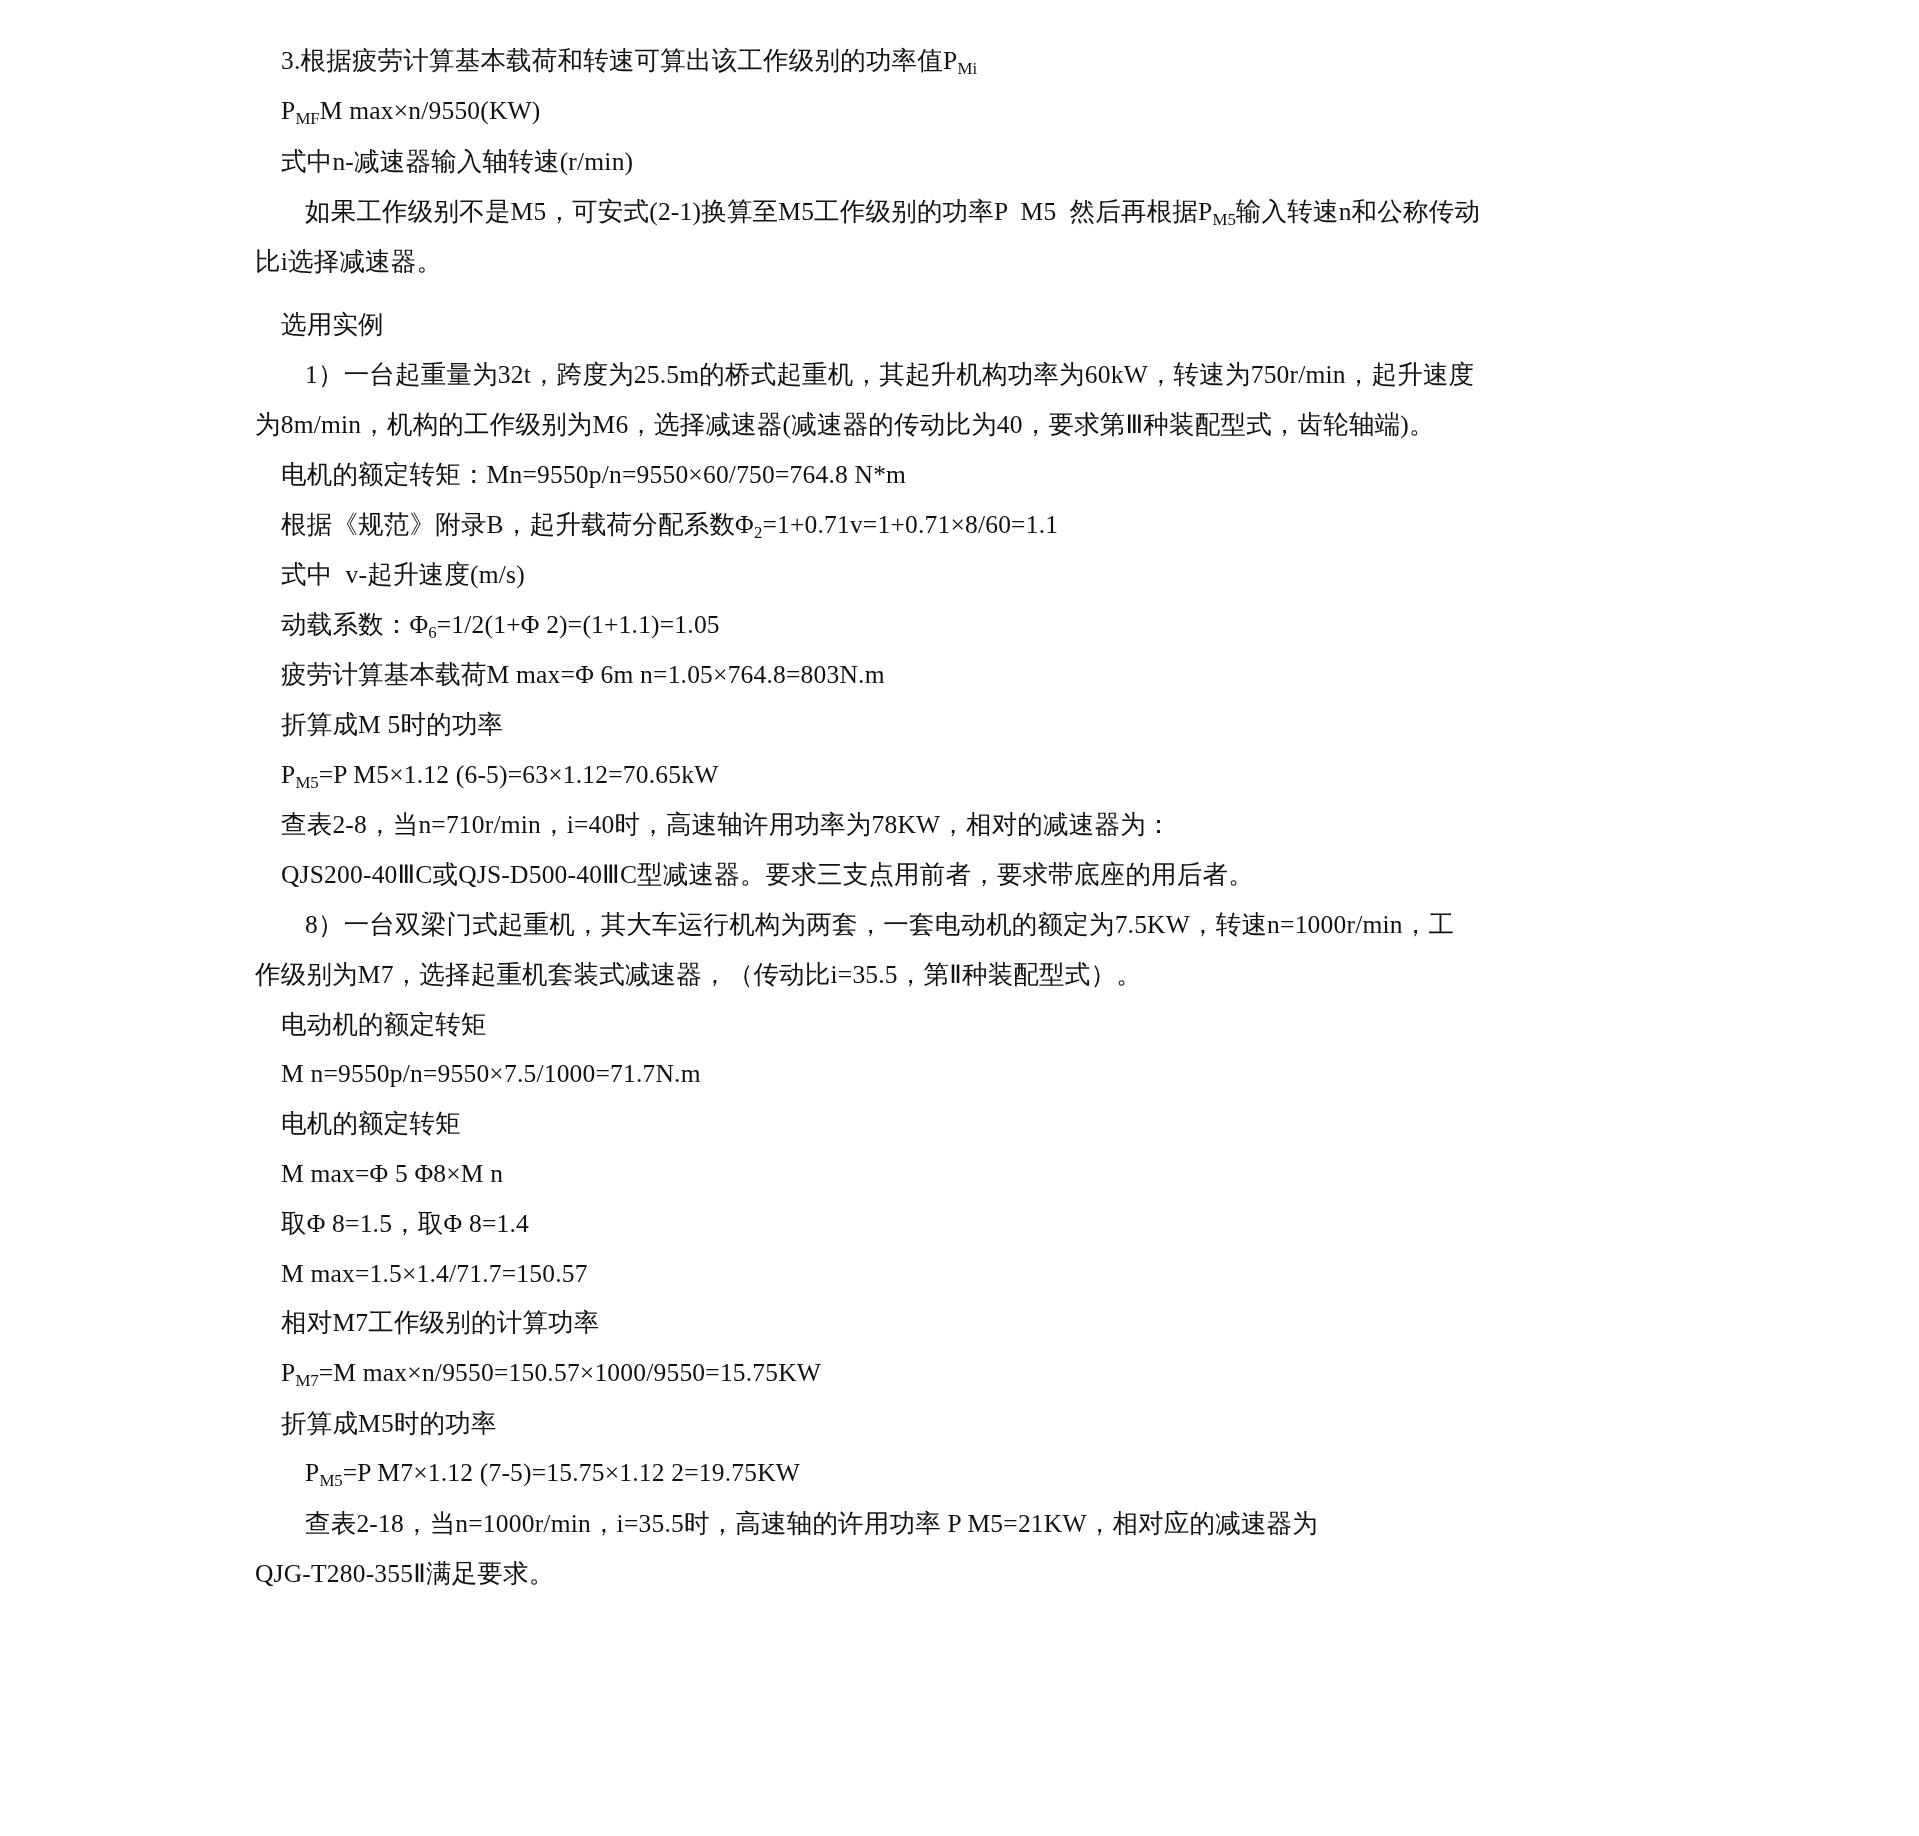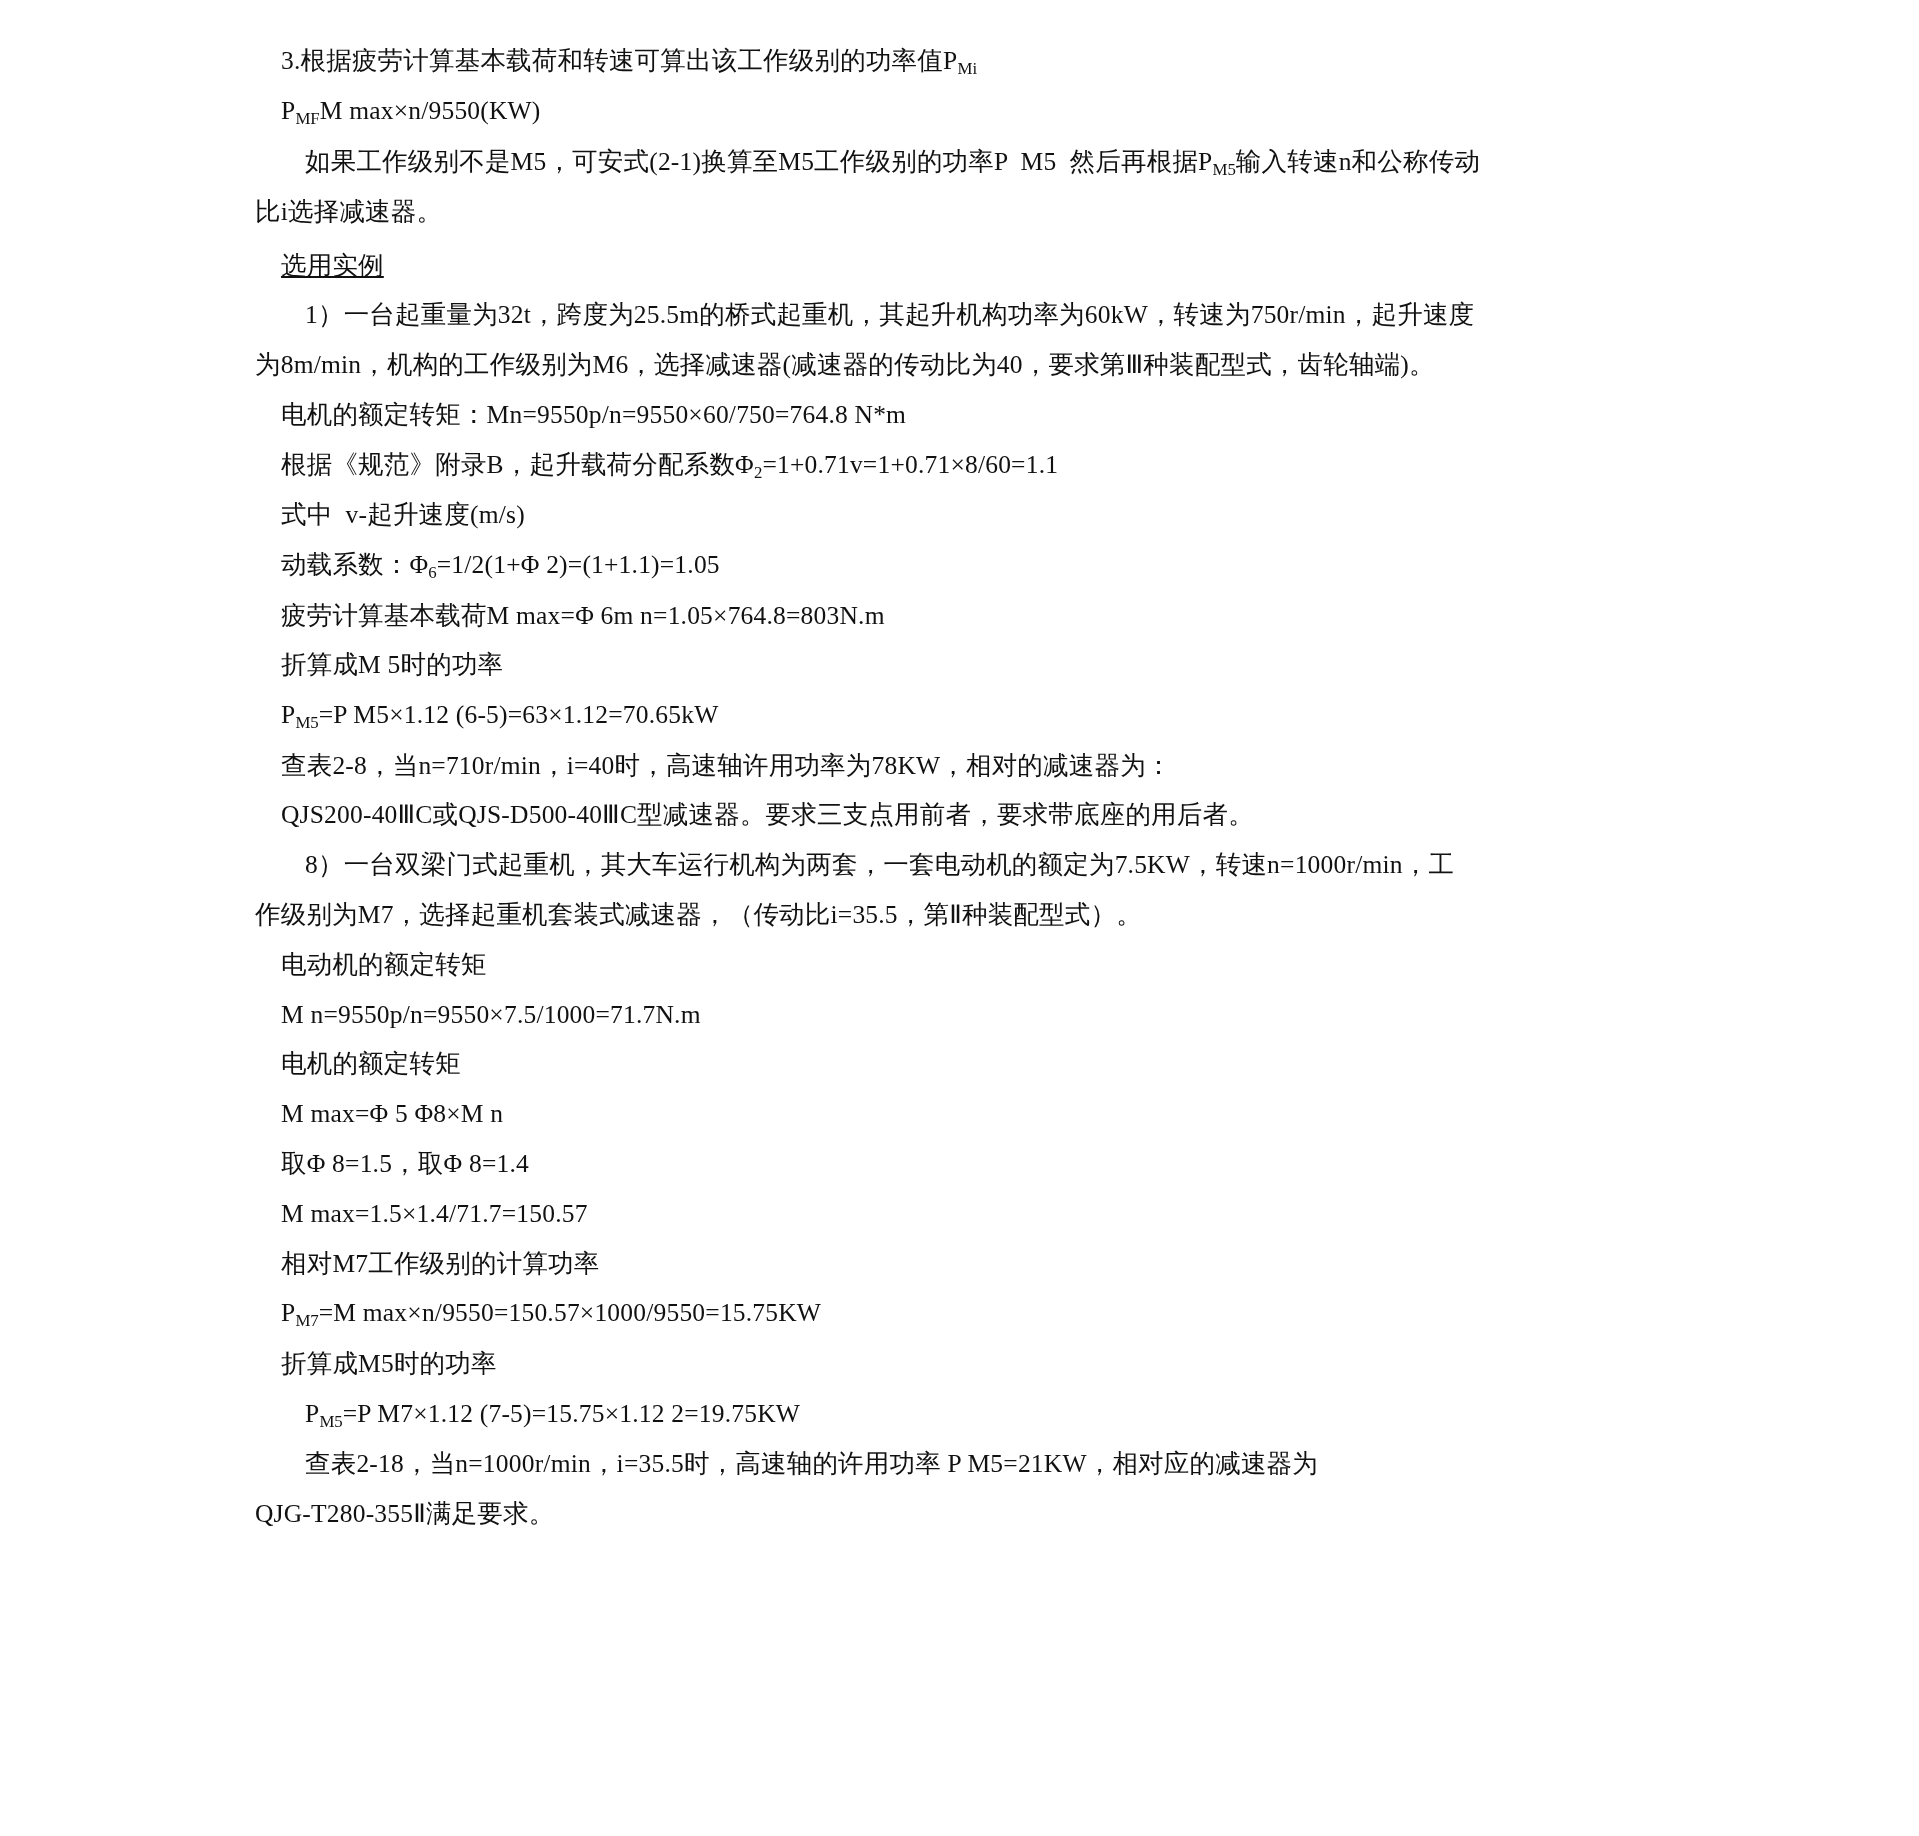--- a/index.html
+++ b/index.html
@@ -41,26 +41,27 @@
 </head>
 <body>
 
 <div class="page">
   <div class="doc-body">
 
     <p class="ln ind1"><span>3.根据疲劳计算基本载荷和转速可算出该工作级别的功率值P</span><sub>Mi</sub><span></span></p>
 
     <p class="ln ind1"><span>P</span><sub>MF</sub><span>M max×n/9550(KW)</span></p>
 
+    <p class="ln ind1">式中n-减速器输入轴转速(r/min)</p>
 
     <p class="ln ind2"><span>如果工作级别不是M5，可安式(2-1)换算至M5工作级别的功率P  M5  然后再根据P</span><sub>M5</sub><span>输入转速n和公称传动</span></p>
 
     <p class="ln flow">比i选择减速器。</p>
 
-    <p class="ln ind1" style="margin-top:12px;text-decoration:underline;">选用实例</p>
+    <p class="ln ind1" style="margin-top:22px;">选用实例</p>
 
     <p class="ln ind2">1）一台起重量为32t，跨度为25.5m的桥式起重机，其起升机构功率为60kW，转速为750r/min，起升速度</p>
 
     <p class="ln flow">为8m/min，机构的工作级别为M6，选择减速器(减速器的传动比为40，要求第Ⅲ种装配型式，齿轮轴端)。</p>
 
     <p class="ln ind1">电机的额定转矩：Mn=9550p/n=9550×60/750=764.8 N*m</p>
 
     <p class="ln ind1"><span>根据《规范》附录B，起升载荷分配系数Φ</span><sub>2</sub><span>=1+0.71v=1+0.71×8/60=1.1</span></p>
 
     <p class="ln ind1">式中  v-起升速度(m/s)</p>

